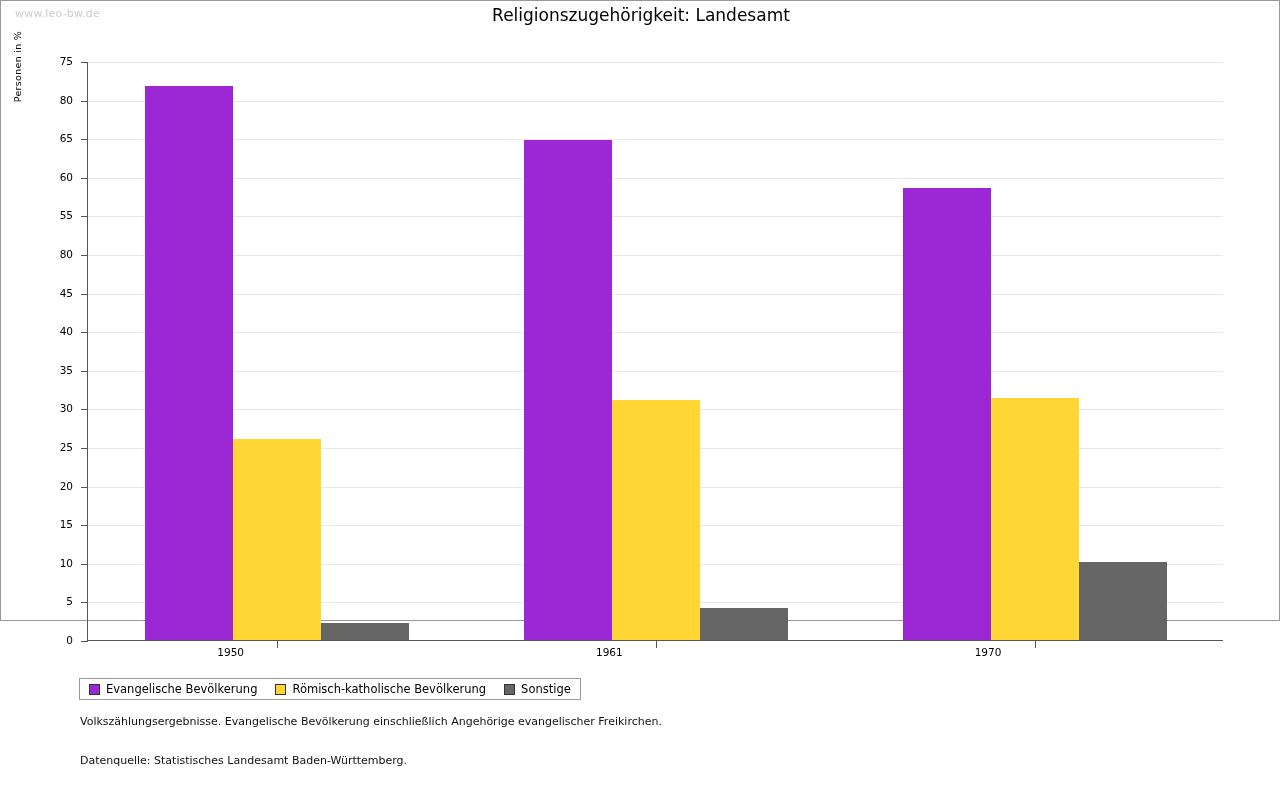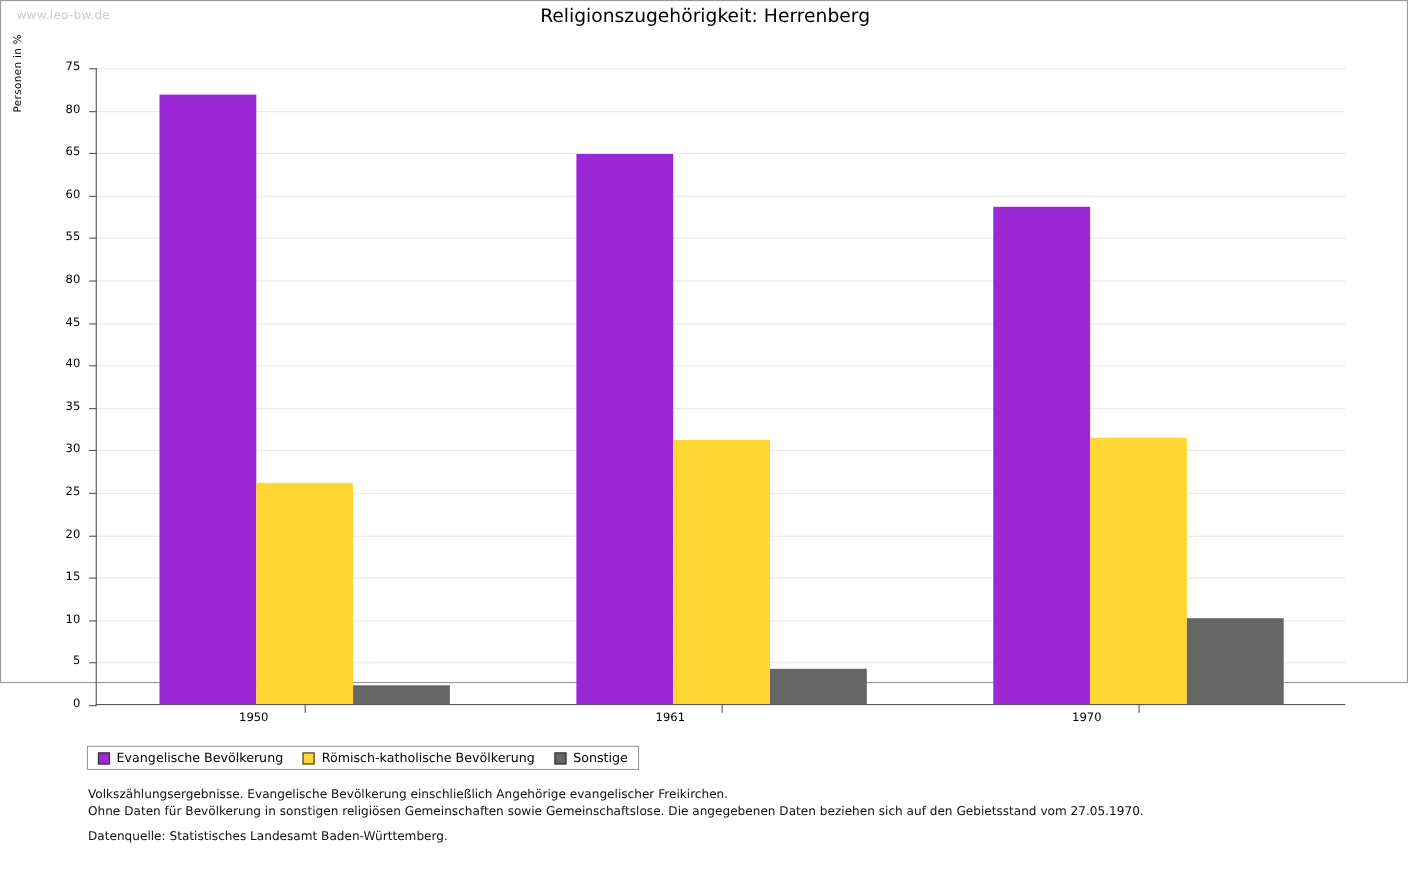--- a/index.html
+++ b/index.html
@@ -139,21 +139,21 @@
     color: #111;
   }
 </style>
 </head>
 <body>
 
 <div id="page">
 
   <div id="watermark">www.leo-bw.de</div>
 
-  <div id="chart-title">Religionszugehörigkeit: Herrenberg</div>
+  <div id="chart-title">Religionszugehörigkeit: Landesamt</div>
 
   <div id="ylabel">Personen in %</div>
 
   <div id="plot">
     <div id="gridlines">
         <div class="gridline" style="top: 540.4px;"></div>
         <div class="gridline" style="top: 501.8px;"></div>
         <div class="gridline" style="top: 463.2px;"></div>
         <div class="gridline" style="top: 424.6px;"></div>
         <div class="gridline" style="top: 386px;"></div>
@@ -233,18 +233,17 @@
         <span>Römisch-katholische Bevölkerung</span>
       </div>
       <div class="legend-entry">
         <span class="legend-swatch" style="background: rgb(102, 102, 102);"></span>
         <span>Sonstige</span>
       </div>
     </div>
 
   <div id="notes">
     <div>Volkszählungsergebnisse. Evangelische Bevölkerung einschließlich Angehörige evangelischer Freikirchen.</div>
-    <div>Ohne Daten für Bevölkerung in sonstigen religiösen Gemeinschaften sowie Gemeinschaftslose. Die angegebenen Daten beziehen sich auf den Gebietsstand vom 27.05.1970.</div>
   </div>
 
   <div id="source">Datenquelle: Statistisches Landesamt Baden-Württemberg.</div>
 
 </div>
 
 </body></html>

